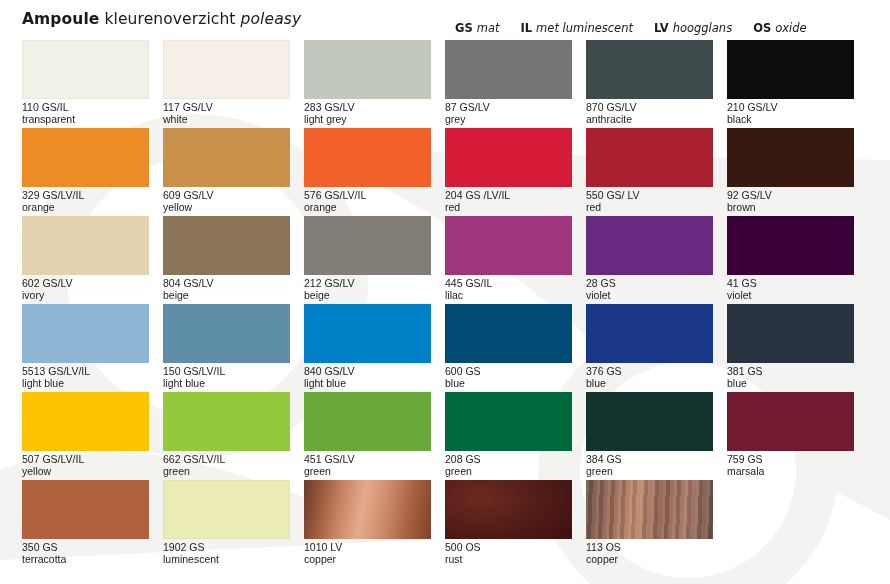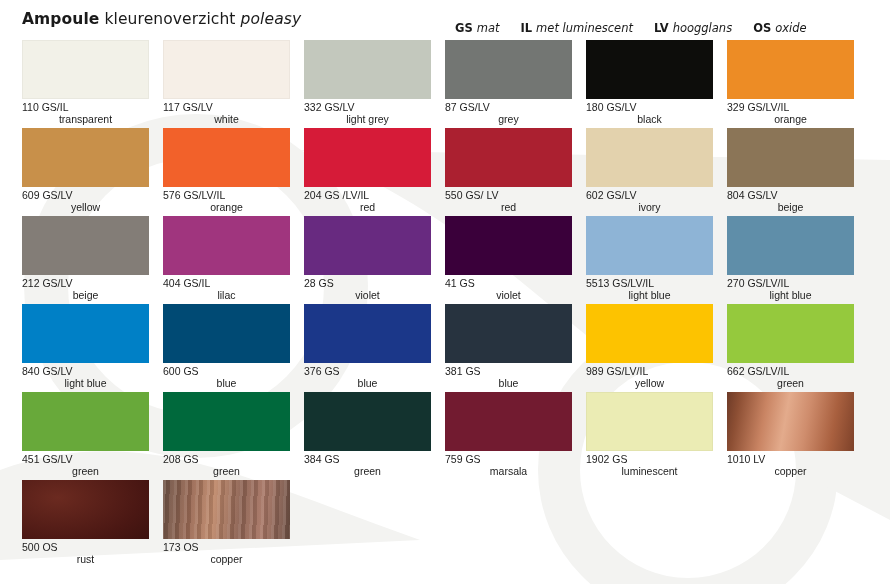--- a/index.html
+++ b/index.html
@@ -93,21 +93,21 @@
 
   .caption {
     margin-top: 2px;
     font-size: 10.5px;
     line-height: 12.3px;
     color: #1c1c1c;
     white-space: pre;
     font-family: Liberation Sans, sans-serif;
   }
   .caption .code { display: block; }
-  .caption .name { display: block; text-align: center; }
+  .caption .name { display: block; }
 </style>
 </head>
 <body>
 
 <svg id="watermark" viewBox="0 0 890 584" preserveAspectRatio="none" aria-hidden="true">
   <g fill="#f3f3f1">
     <circle cx="196" cy="286" r="172"></circle>
     <circle cx="688" cy="470" r="150"></circle>
     <path d="M300 150 C 470 210, 560 330, 700 420 L 890 520 L 890 160 Z"></path>
     <path d="M0 470 C 140 420, 250 480, 420 540 L 0 560 Z"></path>
@@ -135,29 +135,33 @@
       <div class="cell">
         <div class="chip pale" style="background: rgb(242, 241, 232);"></div>
         <div class="caption"><span class="code">110 GS/IL</span><span class="name">transparent</span></div>
       </div>
       <div class="cell">
         <div class="chip pale" style="background: rgb(246, 239, 231);"></div>
         <div class="caption"><span class="code">117 GS/LV</span><span class="name">white</span></div>
       </div>
       <div class="cell">
         <div class="chip" style="background: rgb(195, 200, 189);"></div>
-        <div class="caption"><span class="code">332 GS/LV</span><span class="name">light grey</span></div>
+        <div class="caption"><span class="code">283 GS/LV</span><span class="name">light grey</span></div>
       </div>
       <div class="cell">
         <div class="chip" style="background: rgb(115, 118, 115);"></div>
         <div class="caption"><span class="code">87 GS/LV</span><span class="name">grey</span></div>
       </div>
       <div class="cell">
+        <div class="chip" style="background: rgb(63, 74, 76);"></div>
+        <div class="caption"><span class="code">870 GS/LV</span><span class="name">anthracite</span></div>
+      </div>
+      <div class="cell">
         <div class="chip" style="background: rgb(13, 13, 11);"></div>
-        <div class="caption"><span class="code">180 GS/LV</span><span class="name">black</span></div>
+        <div class="caption"><span class="code">210 GS/LV</span><span class="name">black</span></div>
       </div>
       <div class="cell">
         <div class="chip" style="background: rgb(237, 140, 37);"></div>
         <div class="caption"><span class="code">329 GS/LV/IL</span><span class="name">orange</span></div>
       </div>
       <div class="cell">
         <div class="chip" style="background: rgb(200, 144, 74);"></div>
         <div class="caption"><span class="code">609 GS/LV</span><span class="name">yellow</span></div>
       </div>
       <div class="cell">
@@ -166,70 +170,74 @@
       </div>
       <div class="cell">
         <div class="chip" style="background: rgb(214, 27, 56);"></div>
         <div class="caption"><span class="code">204 GS /LV/IL</span><span class="name">red</span></div>
       </div>
       <div class="cell">
         <div class="chip" style="background: rgb(171, 32, 48);"></div>
         <div class="caption"><span class="code">550 GS/ LV</span><span class="name">red</span></div>
       </div>
       <div class="cell">
+        <div class="chip" style="background: rgb(56, 25, 15);"></div>
+        <div class="caption"><span class="code">92 GS/LV</span><span class="name">brown</span></div>
+      </div>
+      <div class="cell">
         <div class="chip" style="background: rgb(227, 210, 173);"></div>
         <div class="caption"><span class="code">602 GS/LV</span><span class="name">ivory</span></div>
       </div>
       <div class="cell">
         <div class="chip" style="background: rgb(139, 117, 87);"></div>
         <div class="caption"><span class="code">804 GS/LV</span><span class="name">beige</span></div>
       </div>
       <div class="cell">
         <div class="chip" style="background: rgb(131, 125, 119);"></div>
         <div class="caption"><span class="code">212 GS/LV</span><span class="name">beige</span></div>
       </div>
       <div class="cell">
         <div class="chip" style="background: rgb(160, 53, 126);"></div>
-        <div class="caption"><span class="code">404 GS/IL</span><span class="name">lilac</span></div>
+        <div class="caption"><span class="code">445 GS/IL</span><span class="name">lilac</span></div>
       </div>
       <div class="cell">
         <div class="chip" style="background: rgb(104, 42, 128);"></div>
         <div class="caption"><span class="code">28 GS</span><span class="name">violet</span></div>
       </div>
       <div class="cell">
         <div class="chip" style="background: rgb(58, 0, 58);"></div>
         <div class="caption"><span class="code">41 GS</span><span class="name">violet</span></div>
       </div>
       <div class="cell">
         <div class="chip" style="background: rgb(142, 180, 214);"></div>
         <div class="caption"><span class="code">5513 GS/LV/IL</span><span class="name">light blue</span></div>
       </div>
       <div class="cell">
         <div class="chip" style="background: rgb(95, 142, 169);"></div>
-        <div class="caption"><span class="code">270 GS/LV/IL</span><span class="name">light blue</span></div>
+        <div class="caption"><span class="code">150 GS/LV/IL</span><span class="name">light blue</span></div>
       </div>
       <div class="cell">
         <div class="chip" style="background: rgb(0, 128, 198);"></div>
         <div class="caption"><span class="code">840 GS/LV</span><span class="name">light blue</span></div>
       </div>
       <div class="cell">
         <div class="chip" style="background: rgb(0, 74, 116);"></div>
         <div class="caption"><span class="code">600 GS</span><span class="name">blue</span></div>
       </div>
       <div class="cell">
         <div class="chip" style="background: rgb(27, 55, 137);"></div>
         <div class="caption"><span class="code">376 GS</span><span class="name">blue</span></div>
       </div>
       <div class="cell">
         <div class="chip" style="background: rgb(39, 51, 63);"></div>
         <div class="caption"><span class="code">381 GS</span><span class="name">blue</span></div>
       </div>
       <div class="cell">
         <div class="chip" style="background: rgb(253, 195, 0);"></div>
-        <div class="caption"><span class="code">989 GS/LV/IL</span><span class="name">yellow</span></div>
+        <div class="caption"><span class="code">507 GS/LV/IL</span><span class="name">yellow</span></div>
       </div>
       <div class="cell">
         <div class="chip" style="background: rgb(149, 201, 61);"></div>
         <div class="caption"><span class="code">662 GS/LV/IL</span><span class="name">green</span></div>
       </div>
       <div class="cell">
         <div class="chip" style="background: rgb(104, 169, 58);"></div>
         <div class="caption"><span class="code">451 GS/LV</span><span class="name">green</span></div>
       </div>
       <div class="cell">
@@ -238,31 +246,35 @@
       </div>
       <div class="cell">
         <div class="chip" style="background: rgb(19, 51, 47);"></div>
         <div class="caption"><span class="code">384 GS</span><span class="name">green</span></div>
       </div>
       <div class="cell">
         <div class="chip" style="background: rgb(114, 27, 48);"></div>
         <div class="caption"><span class="code">759 GS</span><span class="name">marsala</span></div>
       </div>
       <div class="cell">
+        <div class="chip" style="background: rgb(176, 98, 62);"></div>
+        <div class="caption"><span class="code">350 GS</span><span class="name">terracotta</span></div>
+      </div>
+      <div class="cell">
         <div class="chip pale" style="background: rgb(235, 236, 180);"></div>
         <div class="caption"><span class="code">1902 GS</span><span class="name">luminescent</span></div>
       </div>
       <div class="cell">
         <div class="chip" style="background: linear-gradient(100deg, rgb(109, 58, 39) 0%, rgb(141, 79, 52) 10%, rgb(201, 132, 99) 30%, rgb(227, 171, 140) 46%, rgb(207, 141, 109) 62%, rgb(169, 96, 63) 82%, rgb(125, 65, 41) 100%);"></div>
         <div class="caption"><span class="code">1010 LV</span><span class="name">copper</span></div>
       </div>
       <div class="cell">
         <div class="chip" style="background: radial-gradient(120% 140% at 28% 30%, rgb(107, 42, 32) 0%, rgb(74, 23, 19) 55%, rgb(46, 13, 11) 100%), repeating-linear-gradient(96deg, rgba(255, 255, 255, 0.05) 0px, rgba(255, 255, 255, 0.05) 2px, rgba(0, 0, 0, 0.06) 2px, rgba(0, 0, 0, 0.06) 5px), rgb(77, 26, 22);"></div>
         <div class="caption"><span class="code">500 OS</span><span class="name">rust</span></div>
       </div>
       <div class="cell">
         <div class="chip" style="background: repeating-linear-gradient(92deg, rgba(255, 255, 255, 0.12) 0px, rgba(255, 255, 255, 0.12) 3px, rgba(0, 0, 0, 0.1) 3px, rgba(0, 0, 0, 0.1) 7px, rgba(255, 255, 255, 0.05) 7px, rgba(255, 255, 255, 0.05) 11px), linear-gradient(95deg, rgb(110, 83, 70) 0%, rgb(154, 106, 85) 22%, rgb(192, 138, 108) 40%, rgb(141, 98, 82) 60%, rgb(168, 118, 101) 78%, rgb(107, 78, 66) 100%);"></div>
-        <div class="caption"><span class="code">173 OS</span><span class="name">copper</span></div>
+        <div class="caption"><span class="code">113 OS</span><span class="name">copper</span></div>
       </div>
       <div class="cell empty"></div>
     </div>
 
 </div>
 
 </body></html>

